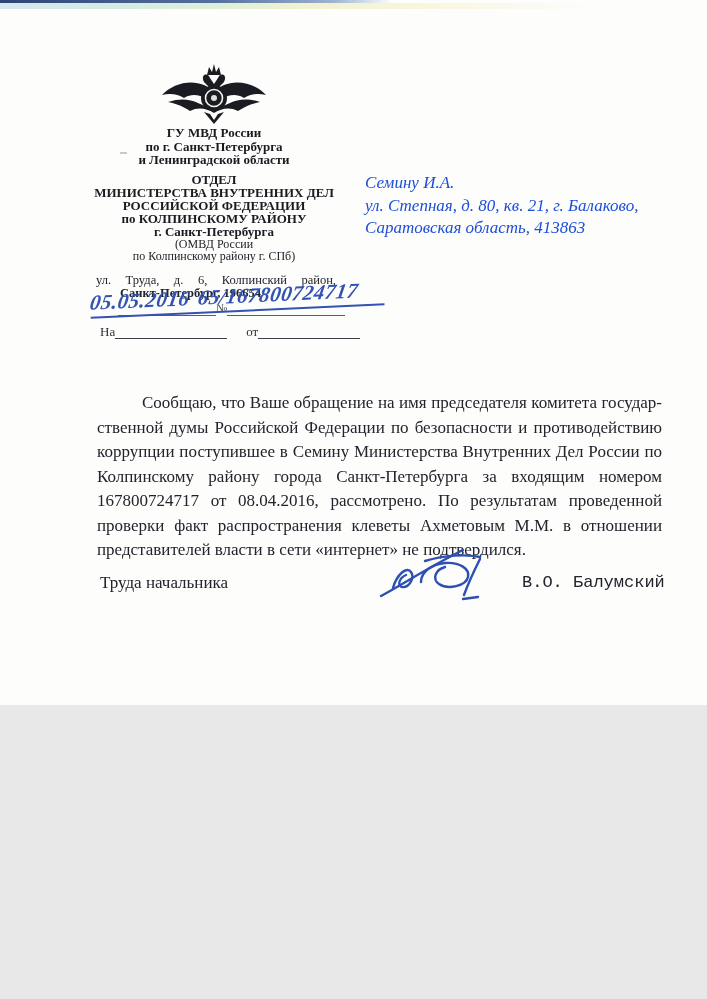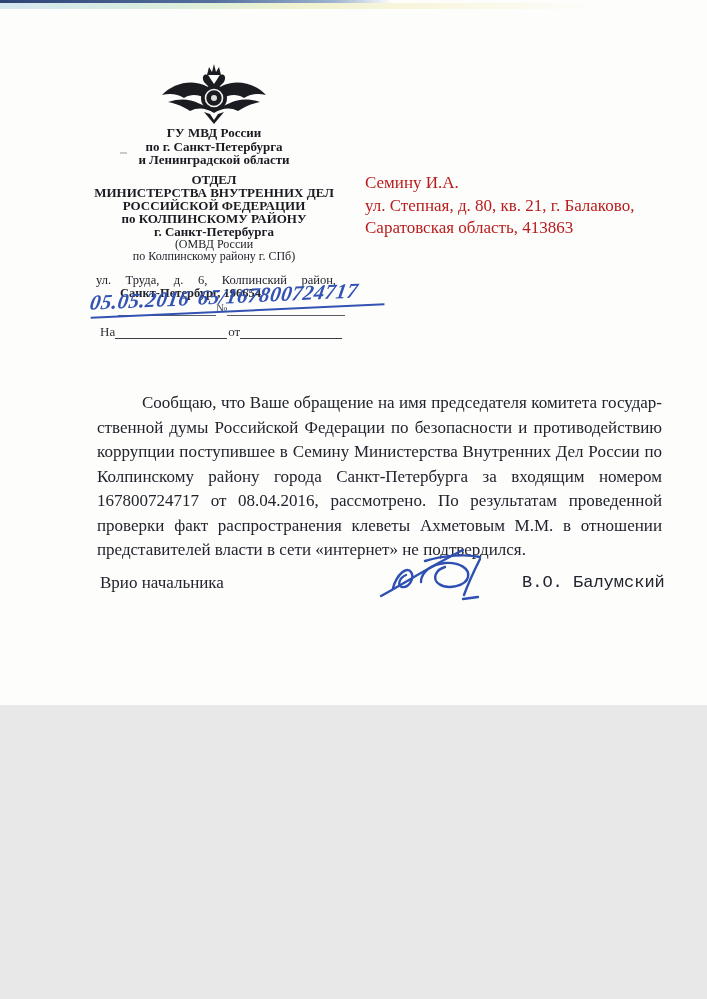--- a/index.html
+++ b/index.html
@@ -42,23 +42,23 @@
     font-style:italic;font-weight:bold;font-size:21px;letter-spacing:.5px;
     color:#3353b4;
   }
   .handwriting .gap{display:inline-block;width:8px;}
   
   .naot{position:absolute;left:100px;top:324px;display:flex;align-items:flex-start;
     font-size:13px;color:#2e3036;}
   .naot .seg{border-bottom:1.3px solid #3a3d44;height:14px;}
   .naot .s1{width:112px;}
   .naot .s2{width:102px;}
-  .naot .ot{margin-left:1px;}
+  .naot .ot{margin-left:19px;}
   
-  .recipient{position:absolute;left:365px;top:172px;font-size:17px;line-height:22.5px;color:#b91c1c;}
+  .recipient{position:absolute;left:365px;top:172px;font-size:17px;line-height:22.5px;color:#1d4ed8;font-style:italic;}
   
   .body{position:absolute;left:97px;top:391px;width:565px;font-size:17px;line-height:24.5px;color:#22242d;}
   .body .line{text-align:justify;text-align-last:justify;}
   .body .line:first-child{text-indent:45px;}
   .body .line.last{text-align:left;text-align-last:left;}
   
   .sig-title{position:absolute;left:100px;top:573px;font-size:17px;color:#22242d;}
   .sig-name{position:absolute;left:522px;top:573px;font-size:17px;color:#22242d;font-family:Liberation Mono, monospace;}
   .sig-scribble{position:absolute;left:375px;top:544px;}
   
@@ -144,21 +144,21 @@
   <div class="body">
     <div class="line">Сообщаю, что Ваше обращение на имя председателя комитета государ-</div>
     <div class="line">ственной думы Российской Федерации по безопасности и противодействию</div>
     <div class="line">коррупции поступившее в Семину Министерства Внутренних Дел России по</div>
     <div class="line">Колпинскому району города Санкт-Петербурга за входящим номером</div>
     <div class="line">167800724717 от 08.04.2016, рассмотрено. По результатам проведенной</div>
     <div class="line">проверки факт распространения клеветы Ахметовым М.М. в отношении</div>
     <div class="line last">представителей власти в сети «интернет» не подтвердился.</div>
   </div>
 
-  <div class="sig-title">Врио начальника</div>
+  <div class="sig-title">Труда начальника</div>
 
   <svg class="sig-scribble" viewBox="0 0 130 62" width="130" height="62" fill="none" stroke="#2d50b2" stroke-width="2.4" stroke-linecap="round">
     <path d="M6 52 C28 40 56 22 88 6"></path>
     <path d="M18 44 C22 30 32 22 36 28 C40 34 34 44 27 43 C22 42 24 34 31 31"></path>
     <path d="M46 38 C46 27 58 20 70 19 C85 18 95 25 93 33 C91 42 73 46 64 40 C57 35 60 26 70 23"></path>
     <path d="M50 17 C70 11 92 10 105 13"></path>
     <path d="M105 15 C99 27 93 40 89 51"></path>
     <path d="M88 55 L103 53"></path>
   </svg>
 

